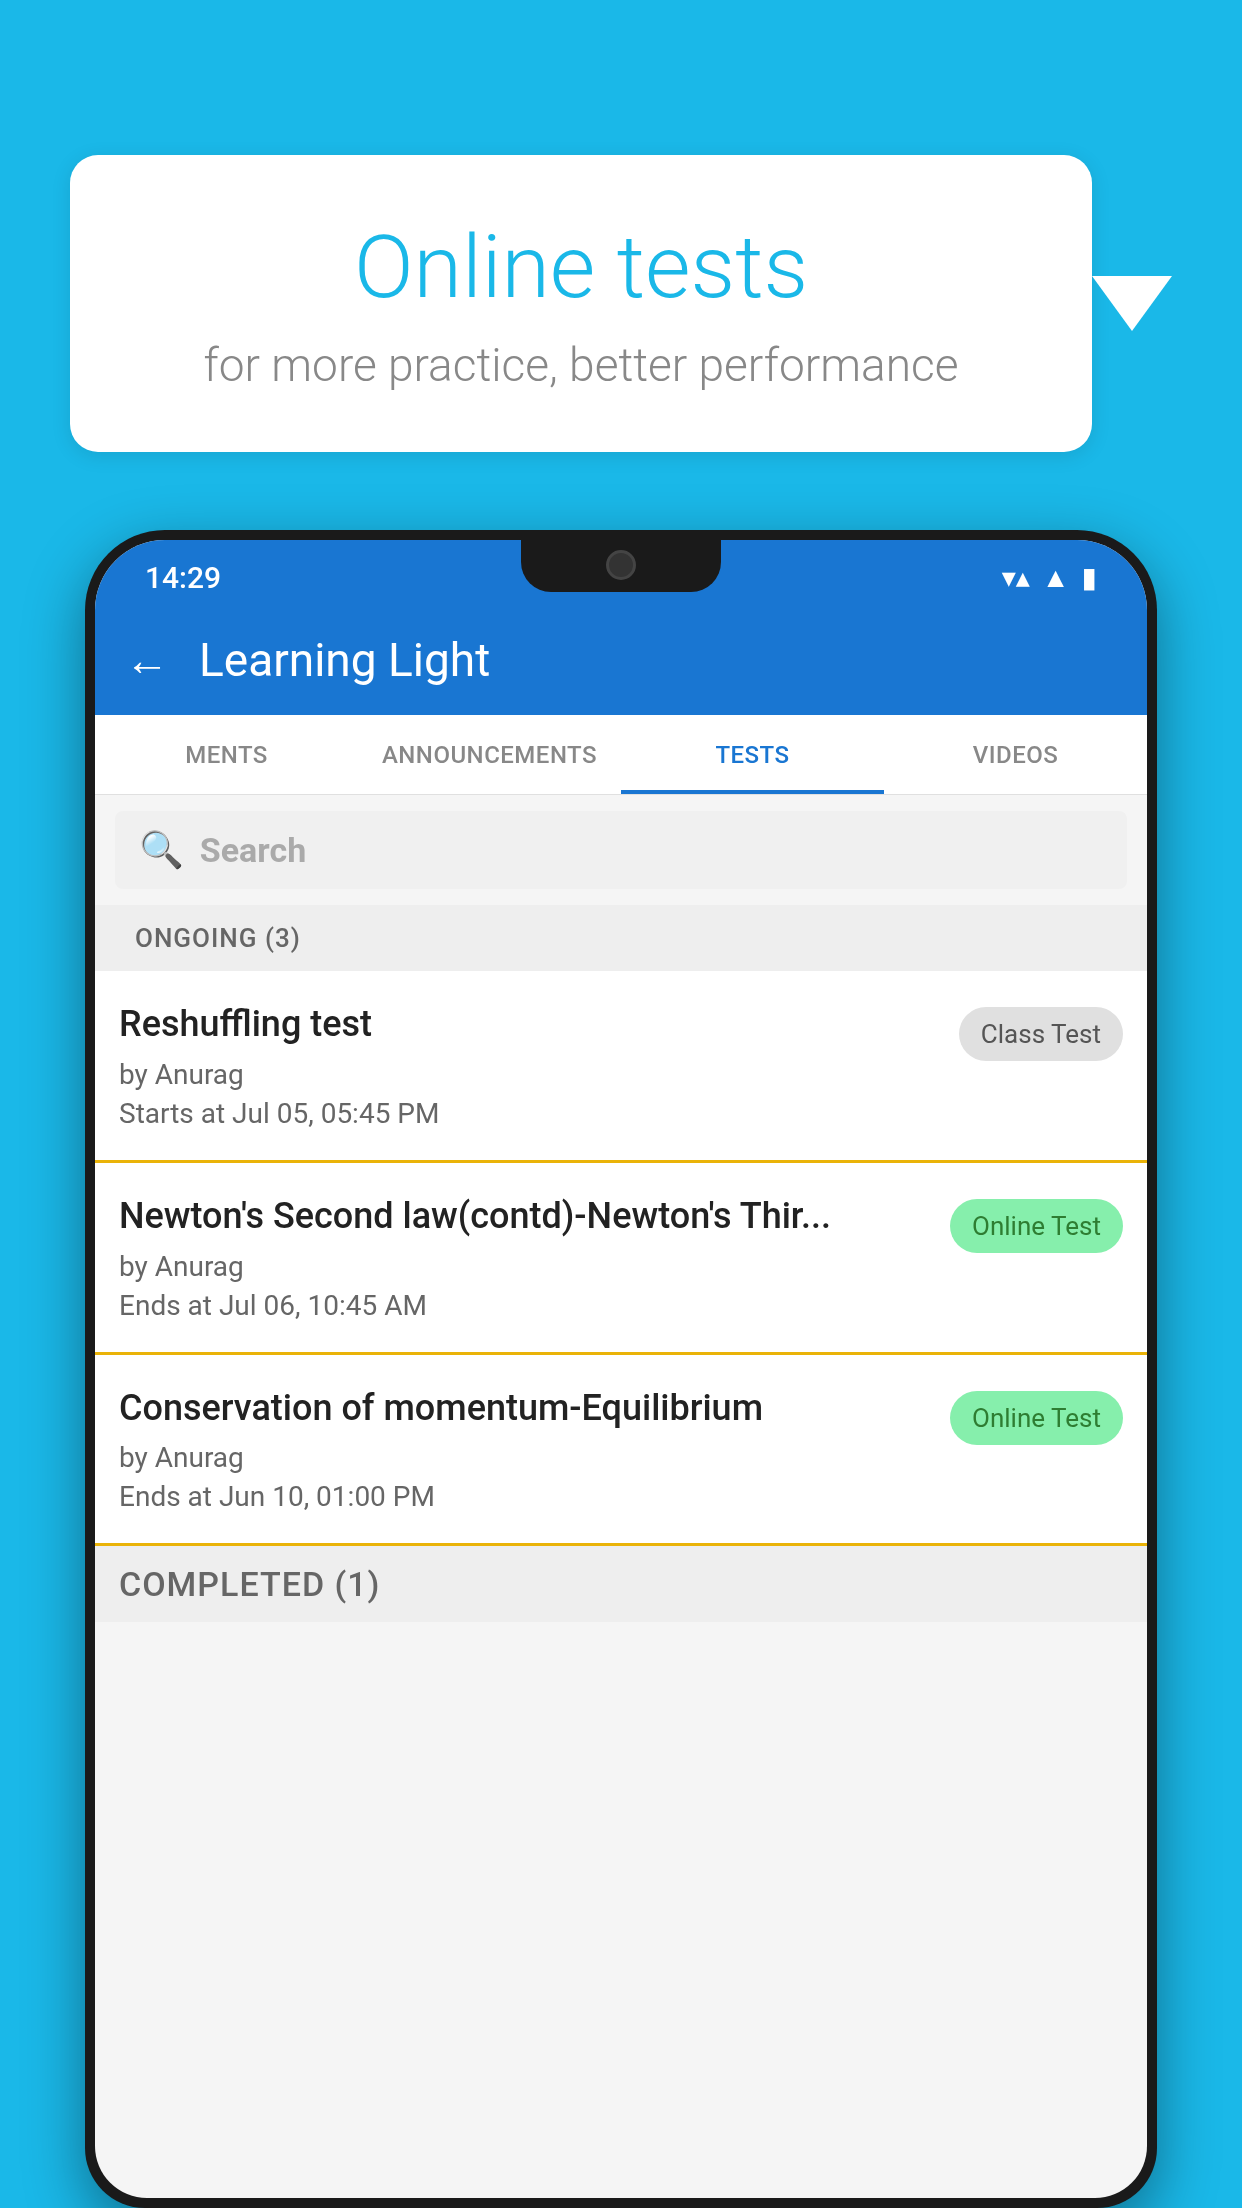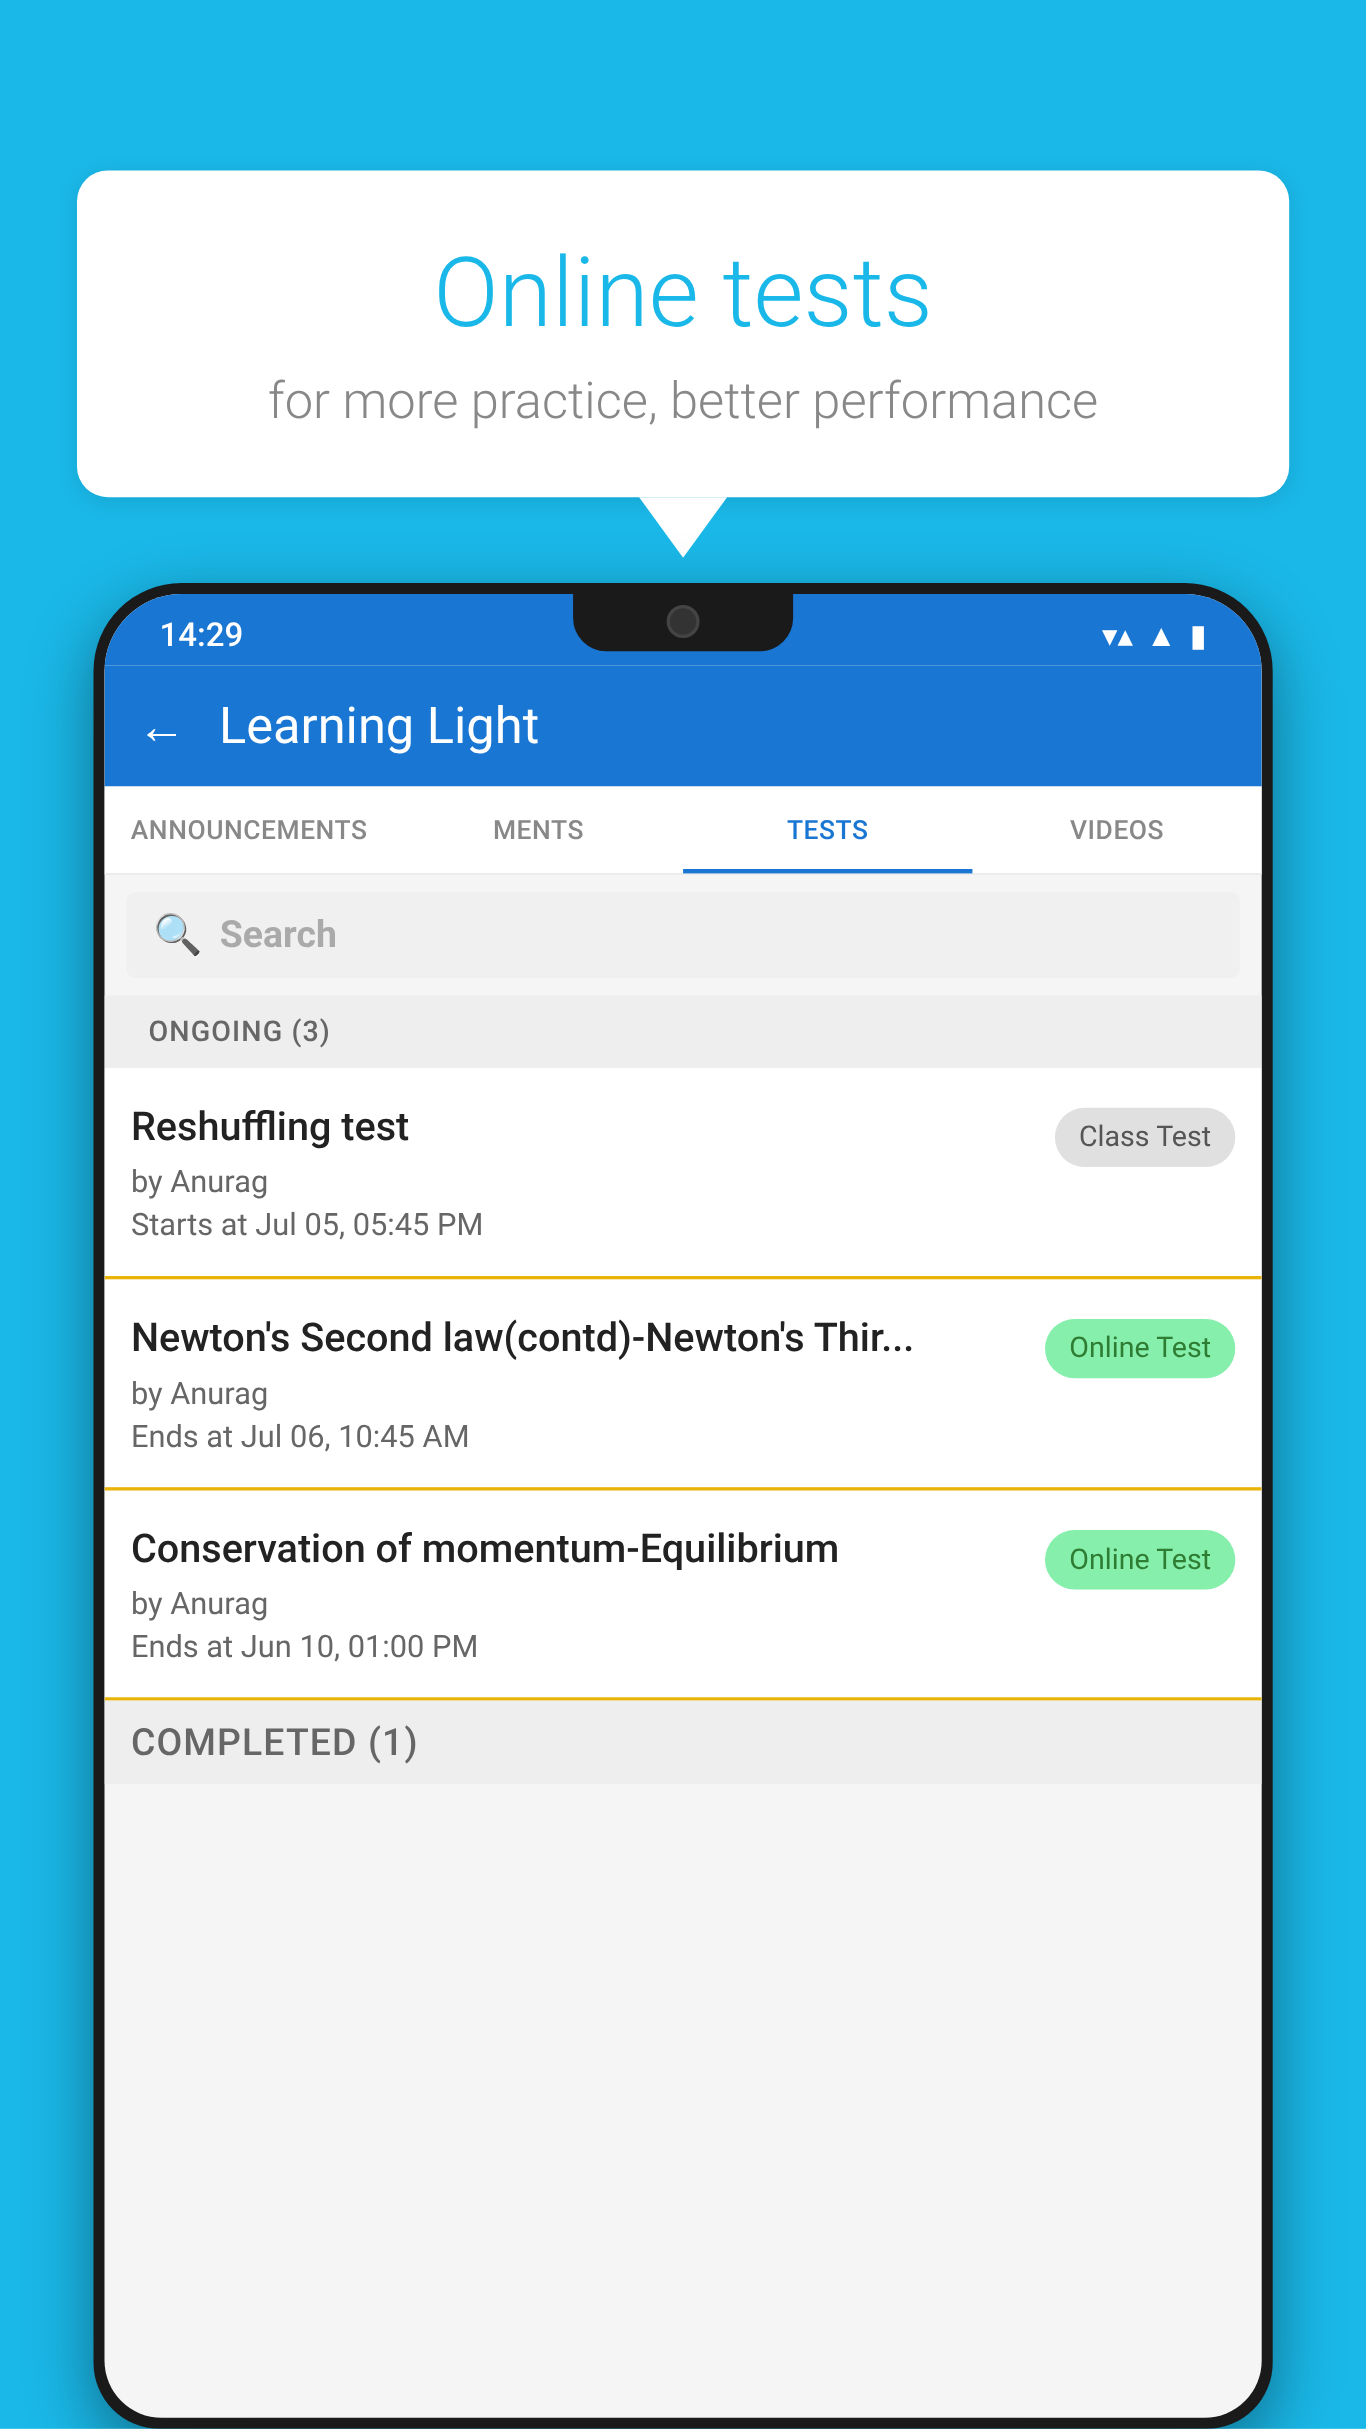--- a/index.html
+++ b/index.html
@@ -14,21 +14,21 @@
       position: relative;
     }
 
     
     .speech-bubble-container {
       position: absolute;
       top: 155px;
       left: 70px;
       right: 70px;
       display: flex;
-      flex-direction: column;
+      flex-direction: row;
       align-items: center;
     }
 
     .speech-bubble {
       background: white;
       border-radius: 28px;
       padding: 60px 80px;
       width: 100%;
       text-align: center;
       box-shadow: 0 4px 20px rgba(0,0,0,0.1);
@@ -329,24 +329,24 @@
       </div>
     </div>
 
     <div class="app-bar">
       <span class="back-arrow">←</span>
       <span class="app-title">Learning Light</span>
     </div>
 
     <div class="tab-bar">
       <div class="tab-item">
+        <span>MENTS</span>
+      </div>
+      <div class="tab-item">
         <span>ANNOUNCEMENTS</span>
-      </div>
-      <div class="tab-item">
-        <span>MENTS</span>
       </div>
       <div class="tab-item active">
         <span>TESTS</span>
       </div>
       <div class="tab-item">
         <span>VIDEOS</span>
       </div>
     </div>
 
     <div class="search-bar">

